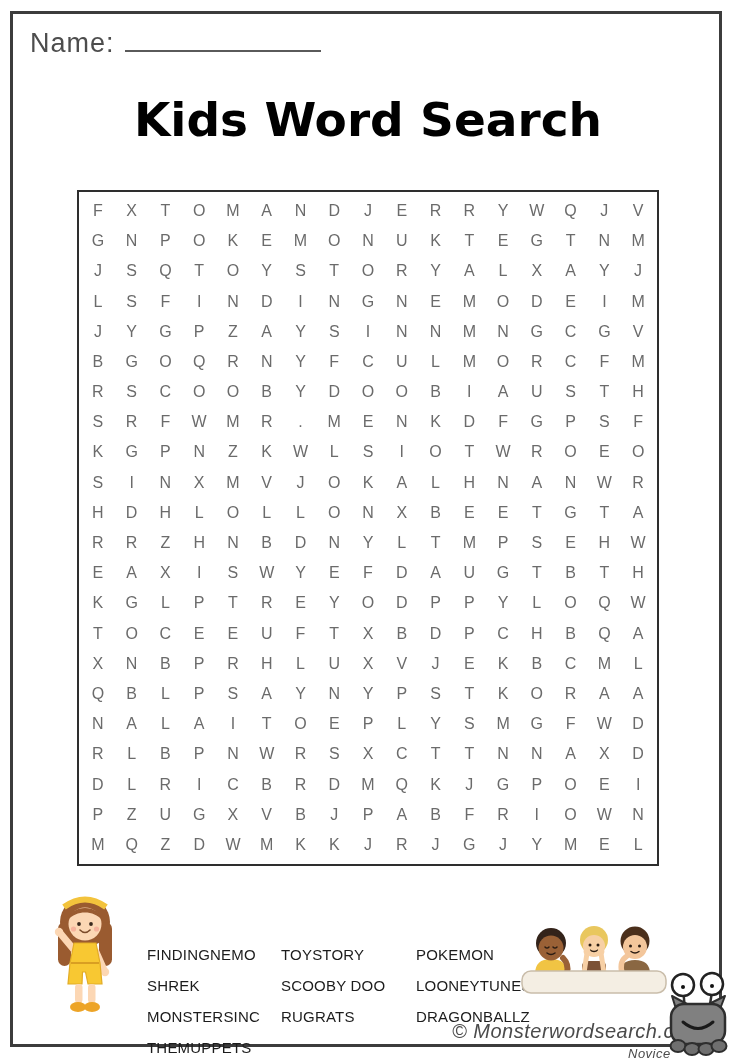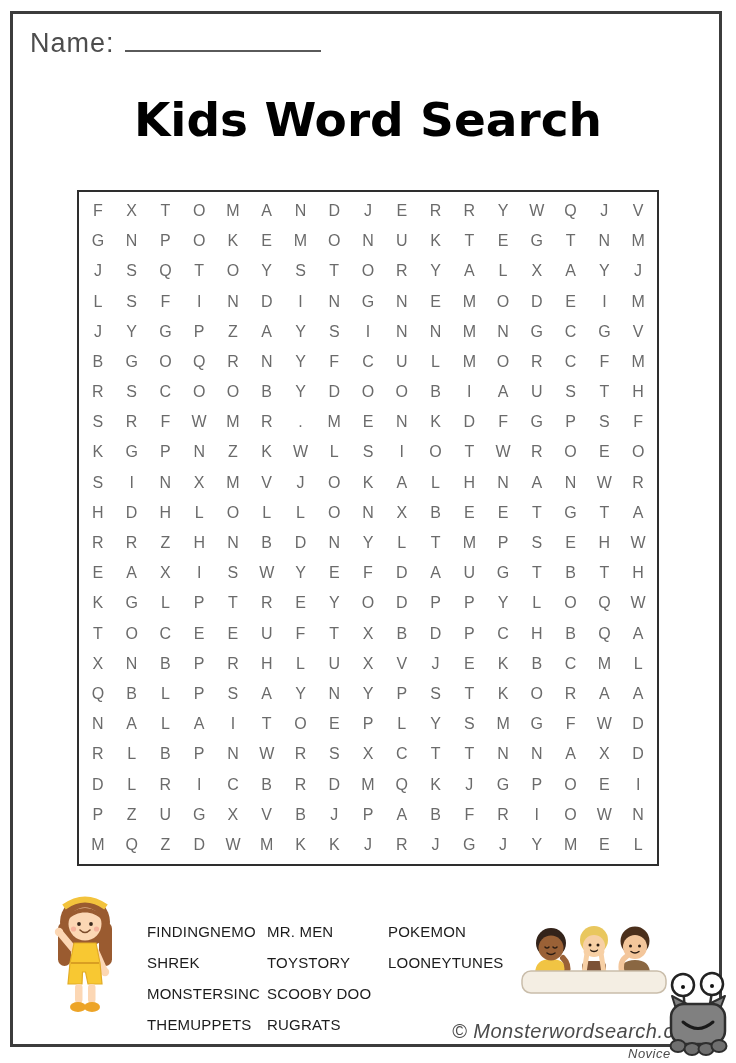--- a/index.html
+++ b/index.html
@@ -26,21 +26,21 @@
   .grid-box{
     left:77px;top:190px;width:582px;height:676px;box-sizing:border-box;
     border:2px solid #2e2e2e;background:#fff;z-index:2;
     display:grid;padding:4px 2px;
   }
   .cell{
     display:flex;align-items:center;justify-content:center;
     font-size:16px;color:#6b6b6b;font-weight:400;
   }
   
-  .word-list{left:147px;top:916px;display:flex;z-index:2;}
+  .word-list{left:147px;top:939px;display:flex;z-index:2;gap:14px;}
   .word-col{width:120px;}
   .word-col:nth-child(2){width:121px;}
   .word{height:31px;line-height:31px;font-size:15px;color:#1c1c1c;white-space:nowrap;letter-spacing:0.2px;}
   
   .copyright{left:452px;top:1020px;font-size:20px;font-style:italic;color:#4b4b4b;z-index:2;letter-spacing:0.5px;}
   .novice{left:628px;top:1046px;font-size:13px;font-style:italic;color:#4b4b4b;z-index:3;letter-spacing:0.5px;}
   
   .girl{left:44px;top:890px;z-index:2;}
   .kids{left:521px;top:916px;z-index:2;}
   .monster{left:663px;top:971px;z-index:5;}
@@ -458,28 +458,28 @@
 </svg>
 
 <div class="abs word-list">
     <div class="word-col">
       <div class="word">FINDINGNEMO</div>
       <div class="word">SHREK</div>
       <div class="word">MONSTERSINC</div>
       <div class="word">THEMUPPETS</div>
     </div>
     <div class="word-col">
-      <div class="word">MR. MEN</div>
       <div class="word">TOYSTORY</div>
       <div class="word">SCOOBY DOO</div>
       <div class="word">RUGRATS</div>
     </div>
     <div class="word-col">
       <div class="word">POKEMON</div>
       <div class="word">LOONEYTUNES</div>
+      <div class="word">DRAGONBALLZ</div>
     </div>
   </div>
 
 <svg class="abs kids" width="146" height="80" viewBox="0 0 146 80">
   <path d="M14,58 Q14,43 30,43 Q46,43 46,58 Z" fill="#f1c443"></path>
   <circle cx="30" cy="27" r="15" fill="#33231a"></circle>
   <circle cx="30" cy="32" r="12.5" fill="#9a6136"></circle>
   <path d="M24,31 q2,2.2 4,0 M32,31 q2,2.2 4,0" stroke="#2a1c12" stroke-width="1.5" fill="none" stroke-linecap="round"></path>
   <path d="M26,37 q4,3 8,0" stroke="#2a1c12" stroke-width="1.5" fill="none" stroke-linecap="round"></path>
   <path d="M42,42 Q48,48 46,57" stroke="#9a6136" stroke-width="6" fill="none" stroke-linecap="round"></path>

